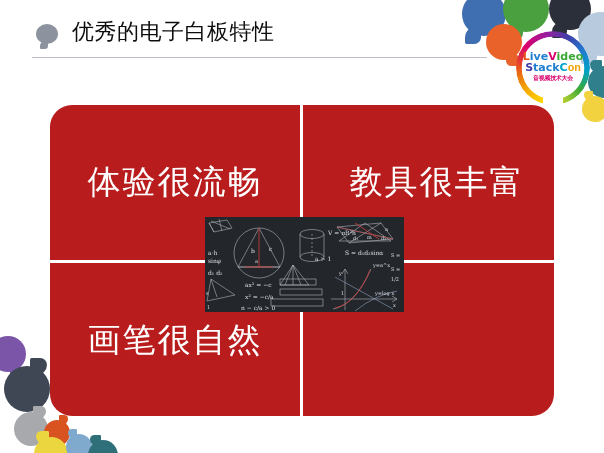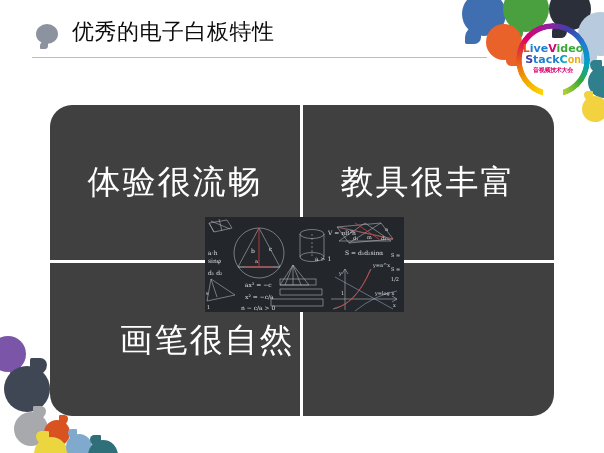--- a/index.html
+++ b/index.html
@@ -81,21 +81,21 @@
   #title-rule {
     position: absolute;
     left: 32px; top: 57px;
     width: 455px; height: 1px;
     background: #b9bcc2;
   }
 
   
   #logo {
     position: absolute;
-    right: 14px; top: 23px;
+    right: 14px; top: 31px;
     width: 74px; height: 74px;
   }
   #logo-ring {
     position: absolute;
     left: 0; top: 0;
     width: 74px; height: 74px;
     border-radius: 50%;
     background:
       conic-gradient(from 200deg,
         #ffd200 0deg,
@@ -146,21 +146,21 @@
     letter-spacing: -0.3px;
     white-space: nowrap;
     margin-top: 1px;
   }
 
   
   #matrix {
     position: absolute;
     left: 50px; top: 105px;
     width: 504px; height: 311px;
-    background: #404040;
+    background: #b91c1c;
     border-radius: 22px;
     overflow: hidden;
   }
   .divider-v {
     position: absolute;
     left: 250px; top: 0;
     width: 3px; height: 311px;
     background: #ffffff;
   }
   .divider-h {
@@ -178,22 +178,22 @@
   }
   .quad-text {
     font-family: "DejaVu Serif", serif;
     font-size: 33px;
     color: #ffffff;
     letter-spacing: 2px;
     white-space: nowrap;
     font-weight: 400;
   }
   #quad-tl { left: 0;     top: 0; }
-  #quad-tr { left: 253px; top: 0; }
-  #quad-bl { left: 0;     top: 158px; padding-left: 32px; }
+  #quad-tr { left: 253px; top: 0; padding-left: 9px; }
+  #quad-bl { left: 0;     top: 158px; }
   #quad-br { left: 253px; top: 158px; }
 
   
   #blackboard {
     position: absolute;
     left: 205px; top: 217px;
     width: 199px; height: 95px;
     background: #23262b;
     overflow: hidden;
     z-index: 5;

